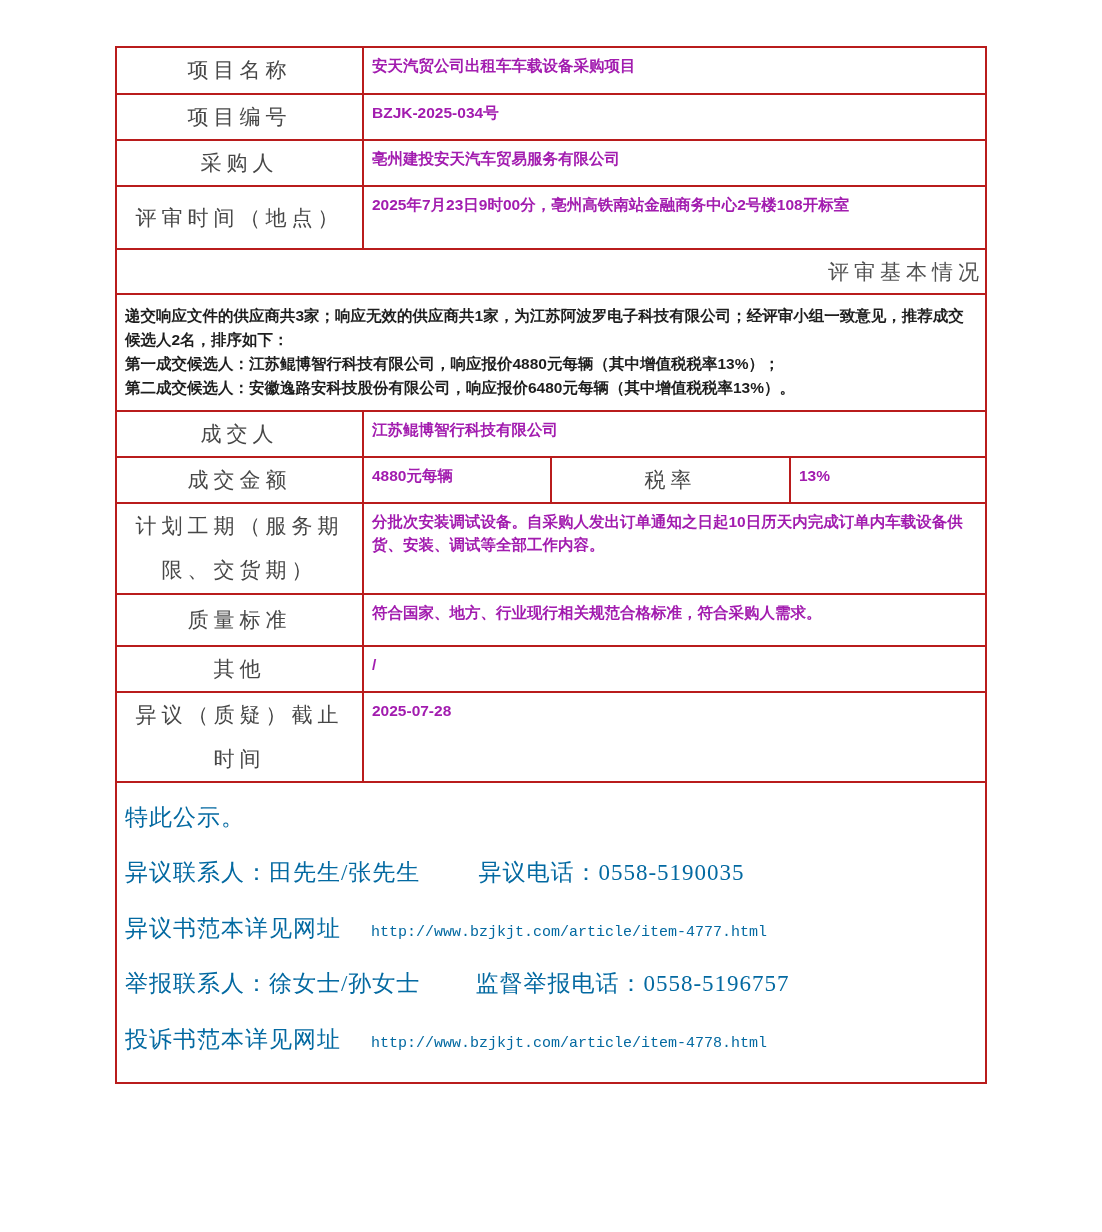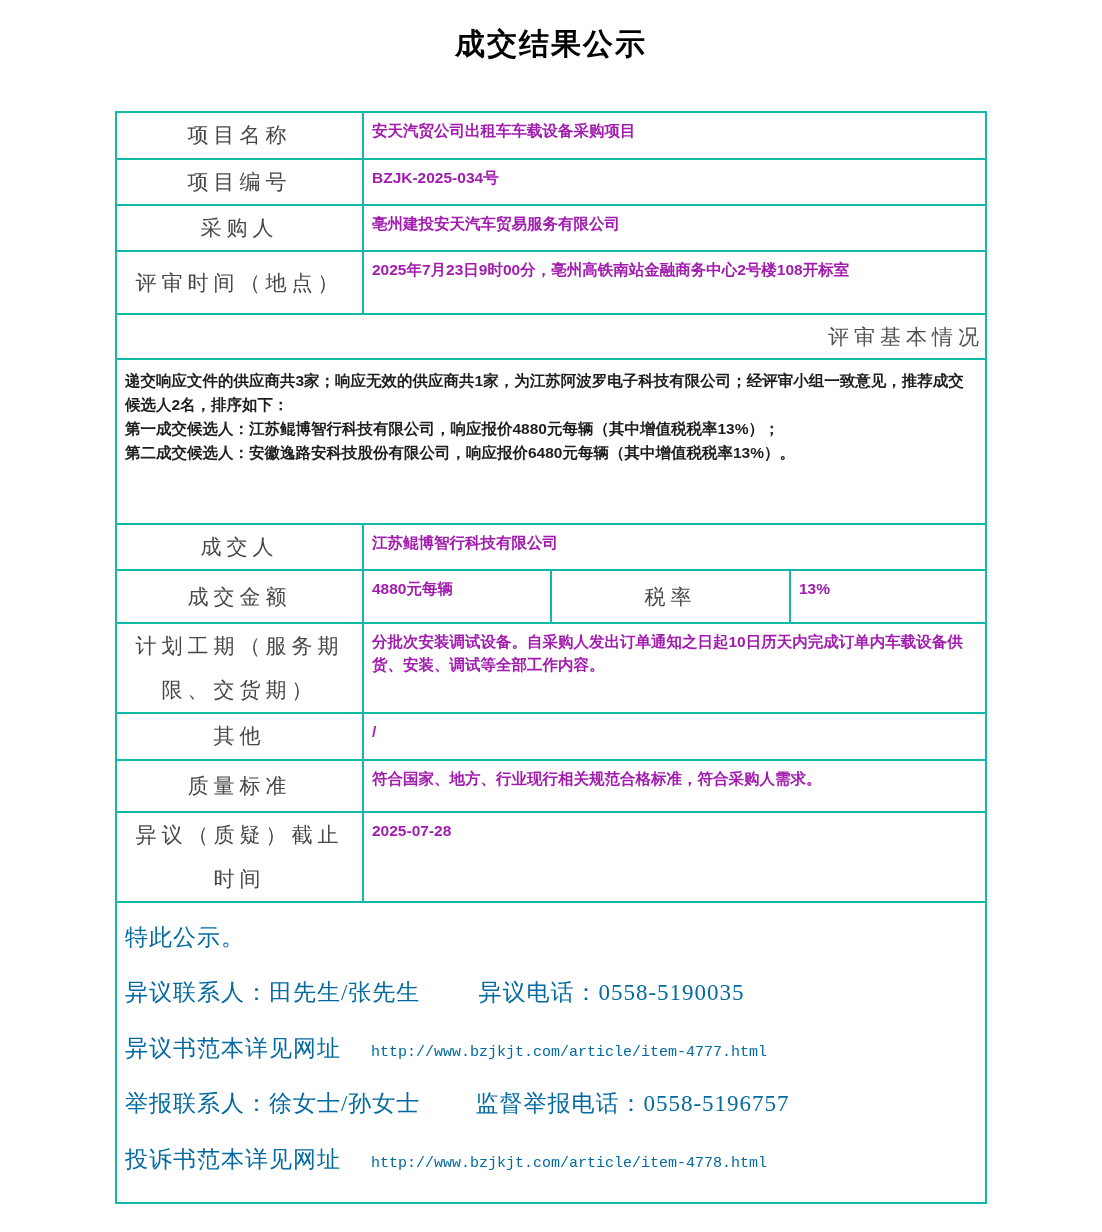--- a/index.html
+++ b/index.html
@@ -9,21 +9,21 @@
   }
   .title{
     margin:0;padding-top:24px;text-align:center;
     font-family:"Liberation Serif",serif;font-weight:700;
     font-size:30px;color:#000;letter-spacing:2px;
   }
   table.tbl{
     border-collapse:collapse;table-layout:fixed;
     width:870px;margin:46px auto 0 auto;
   }
-  table.tbl td{border:2px solid #14b8a6;overflow:hidden;}
+  table.tbl td{border:2px solid #b91c1c;overflow:hidden;}
   td.label{
     font-family:"Liberation Serif",serif;
     font-size:21px;color:#474747;text-align:center;vertical-align:middle;
     letter-spacing:5px;line-height:2.1;padding:0 6px;
   }
   td.section{
     font-family:"Liberation Serif",serif;
     font-size:21px;color:#525252;text-align:right;vertical-align:middle;
     letter-spacing:5px;
   }
@@ -46,21 +46,20 @@
   .gap-lg{margin-left:58px;}
   .gap-md{margin-left:55px;}
   .gap-sm{margin-left:30px;}
   .url{font-family:"Liberation Mono",monospace;font-size:15px;letter-spacing:0;}
 </style>
 </head>
 <body>
 
 <div class="page">
 
-  <h1 class="title">成交结果公示</h1>
 
   <table class="tbl">
     <colgroup>
       <col style="width:247px">
         <col style="width:188px">
         <col style="width:239px">
         <col style="width:196px">
     </colgroup>
     <tbody>
 
@@ -81,51 +80,51 @@
 
       <tr style="height:63px">
         <td class="label">评审时间（地点）</td>
         <td class="value" colspan="3">2025年7月23日9时00分，亳州高铁南站金融商务中心2号楼108开标室</td>
       </tr>
 
       <tr style="height:45px">
         <td class="section" colspan="4">评审基本情况</td>
       </tr>
 
-      <tr style="height:165px">
+      <tr style="height:117px">
         <td class="para" colspan="4">递交响应文件的供应商共3家；响应无效的供应商共1家，为江苏阿波罗电子科技有限公司；经评审小组一致意见，推荐成交候选人2名，排序如下：
 第一成交候选人：江苏鲲博智行科技有限公司，响应报价4880元每辆（其中增值税税率13%）；
 第二成交候选人：安徽逸路安科技股份有限公司，响应报价6480元每辆（其中增值税税率13%）。</td>
       </tr>
 
       <tr style="height:36px">
         <td class="label">成交人</td>
         <td class="value" colspan="3">江苏鲲博智行科技有限公司</td>
       </tr>
 
-      <tr style="height:53px">
+      <tr style="height:46px">
         <td class="label">成交金额</td>
         <td class="value">4880元每辆</td>
         <td class="label">税率</td>
         <td class="value">13%</td>
       </tr>
 
       <tr style="height:85px">
         <td class="label">计划工期（服务期限、交货期）</td>
         <td class="value" colspan="3">分批次安装调试设备。自采购人发出订单通知之日起10日历天内完成订单内车载设备供货、安装、调试等全部工作内容。</td>
       </tr>
 
+      <tr style="height:52px">
+        <td class="label">质量标准</td>
+        <td class="value" colspan="3">符合国家、地方、行业现行相关规范合格标准，符合采购人需求。</td>
+      </tr>
+
       <tr style="height:43px">
         <td class="label">其他</td>
         <td class="value" colspan="3">/</td>
-      </tr>
-
-      <tr style="height:52px">
-        <td class="label">质量标准</td>
-        <td class="value" colspan="3">符合国家、地方、行业现行相关规范合格标准，符合采购人需求。</td>
       </tr>
 
       <tr style="height:84px">
         <td class="label">异议（质疑）截止时间</td>
         <td class="value" colspan="3">2025-07-28</td>
       </tr>
 
       <tr style="height:276px">
         <td class="footer-cell" colspan="4">
           <div class="f-line">特此公示。</div>

